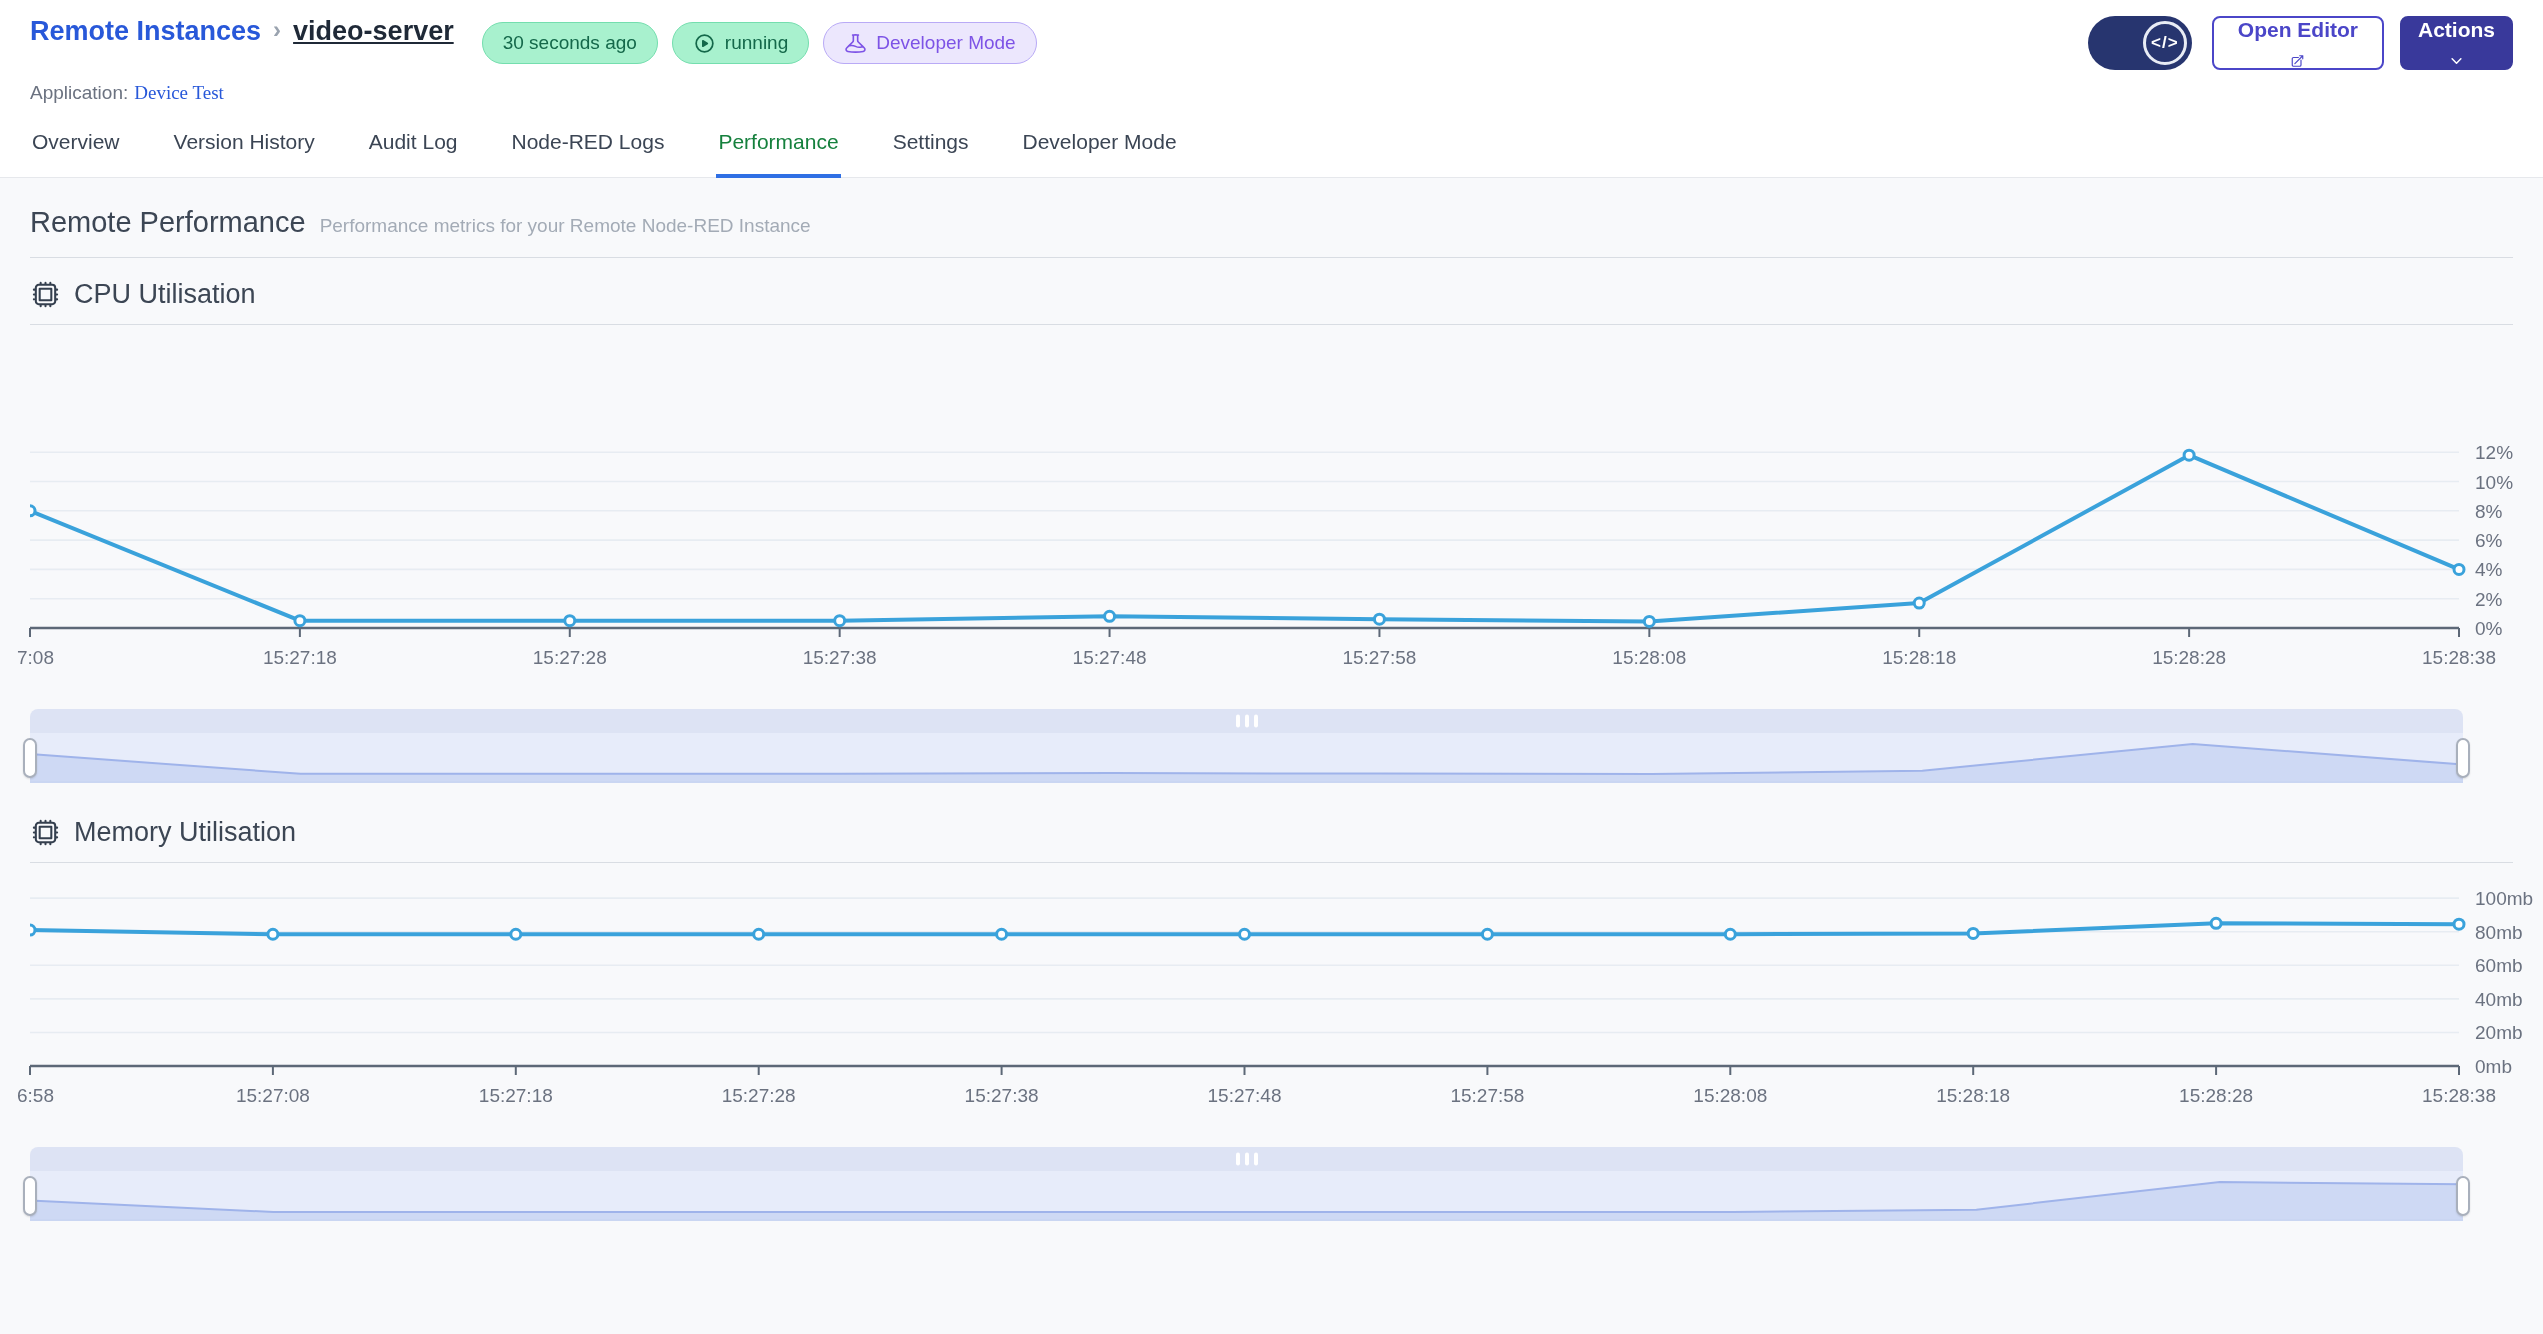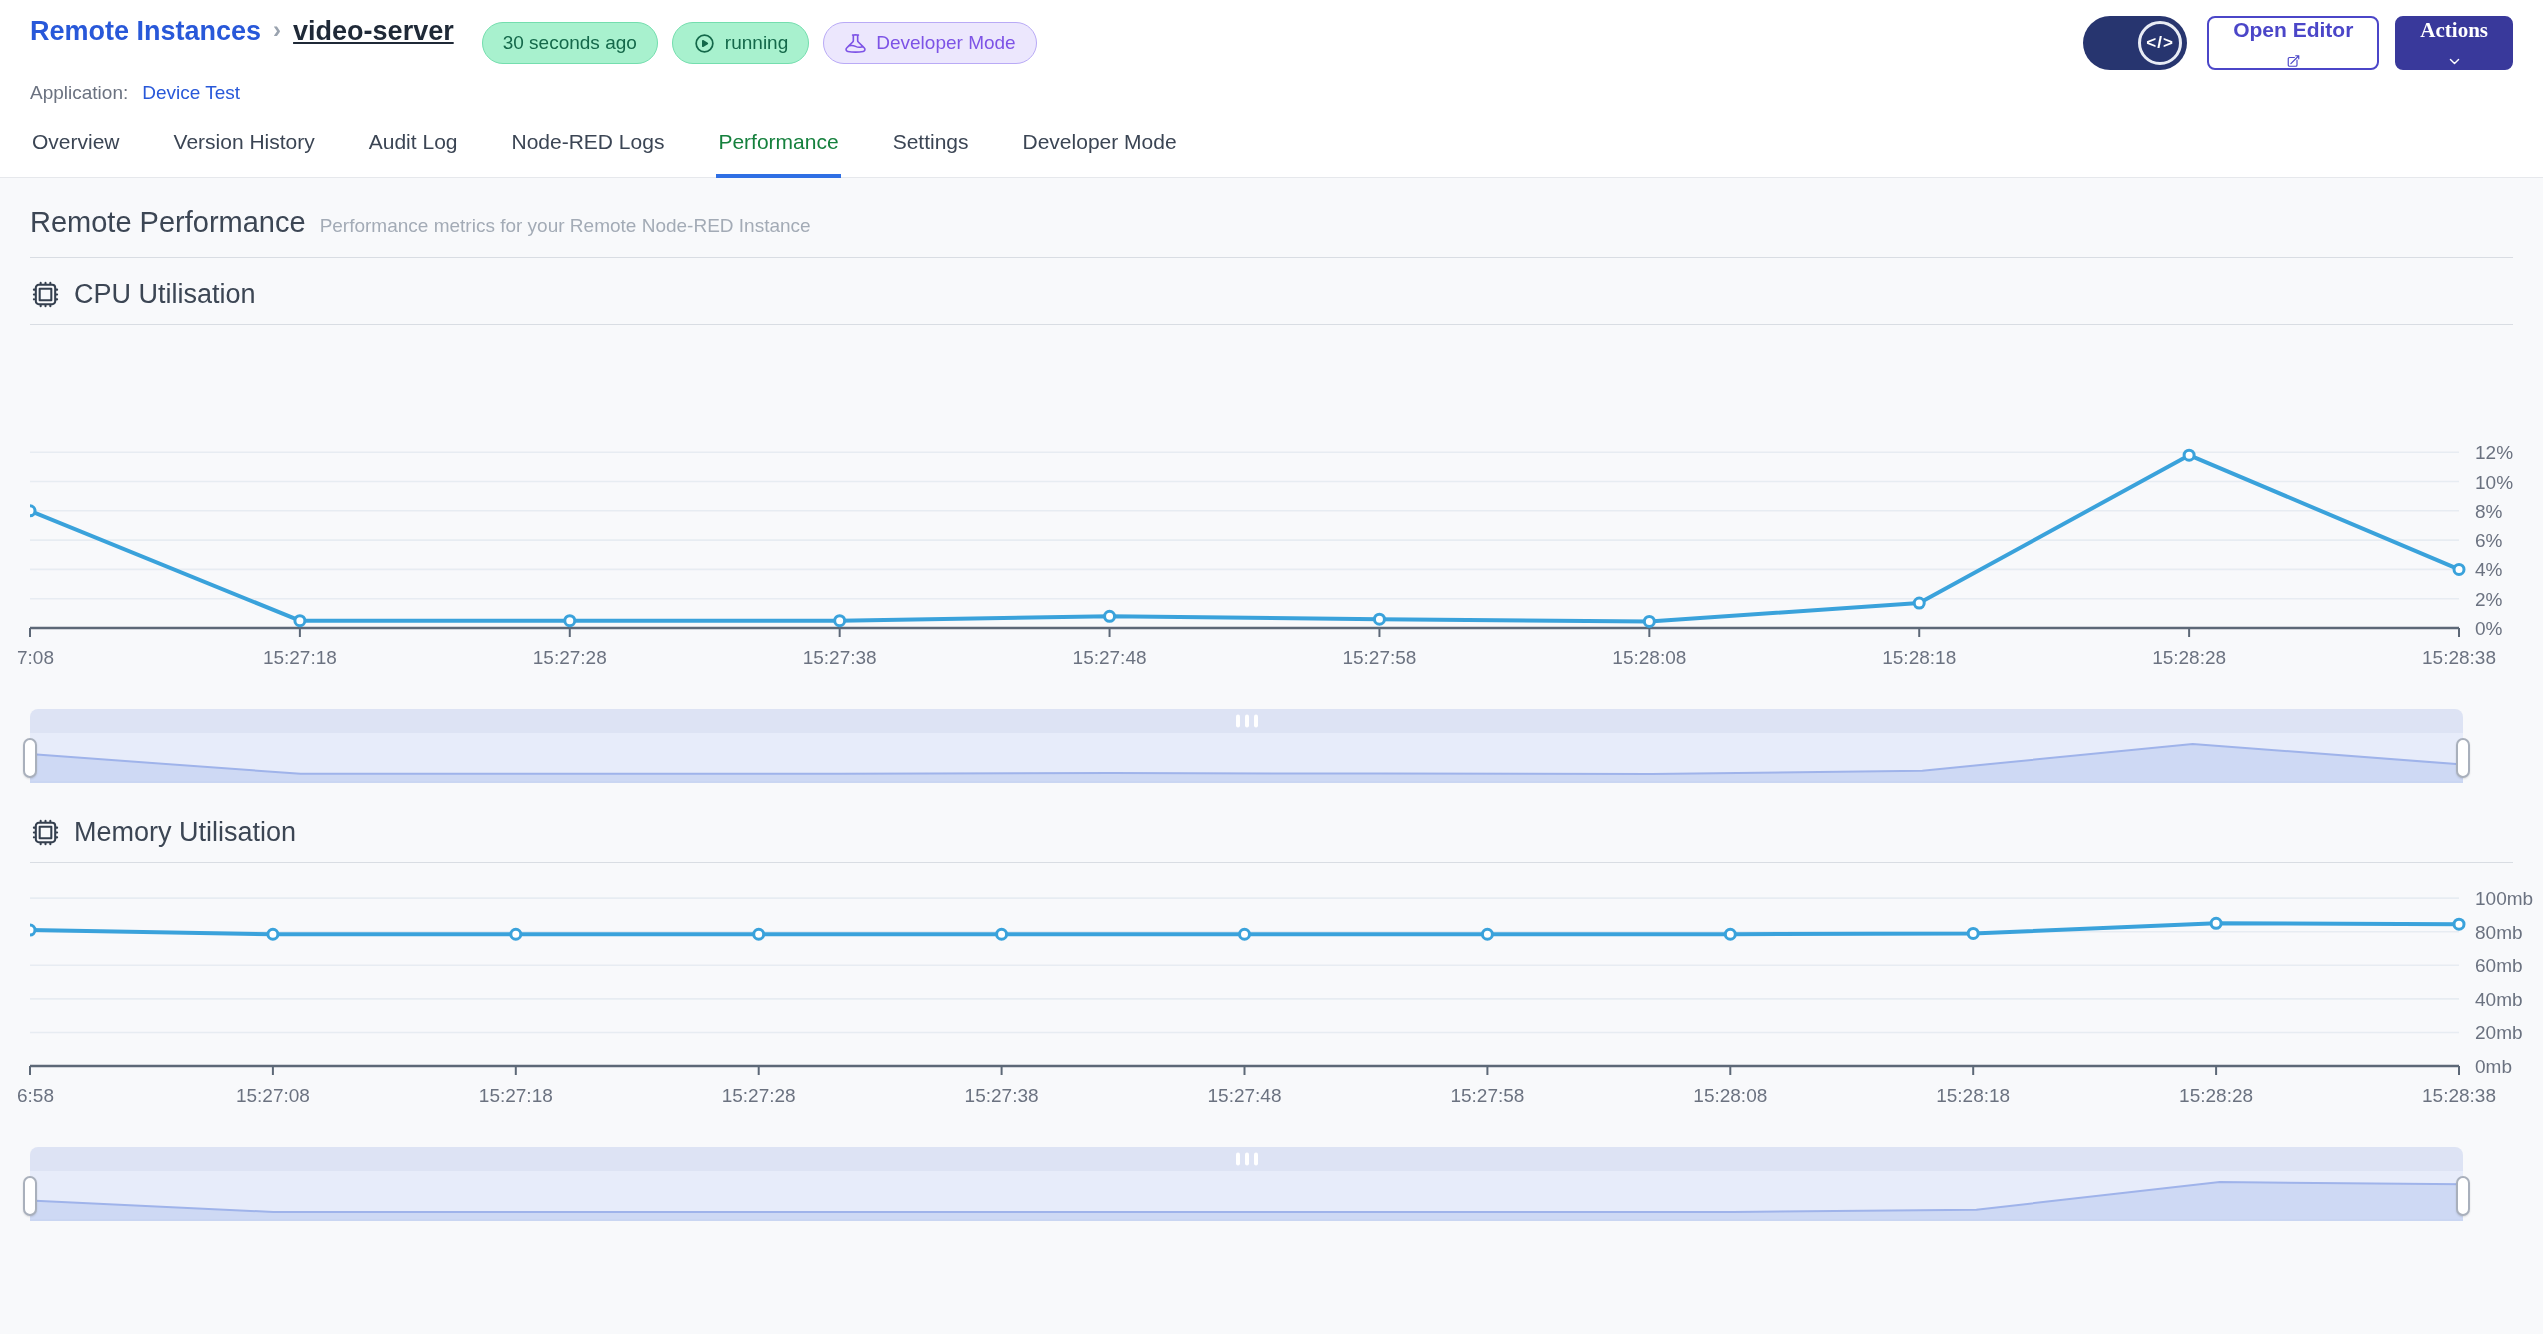--- a/index.html
+++ b/index.html
@@ -21,24 +21,24 @@
   .spacer { flex:1; }
 
   .dev-toggle { width:104px; height:54px; border-radius:27px; background:#27356f;
     position:relative; cursor:pointer; flex:none; }
   .dev-toggle .knob { position:absolute; right:5px; top:5px; width:44px; height:44px;
     border-radius:50%; border:3px solid #e8ecf5; display:flex; align-items:center; justify-content:center;
     color:#fff; font-size:17px; font-weight:700; letter-spacing:1px; }
   .btn { display:inline-flex; align-items:center; gap:12px; height:54px; border-radius:8px;
     font-size:21px; font-weight:700; cursor:pointer;flex-direction:column; }
   .btn-outline { margin-left:20px; padding:0 24px; background:#fff; border:2px solid #4b46c8; color:#4b46c8; }
-  .btn-solid { margin-left:16px; padding:0 23px; background:#39399b; border:2px solid #39399b; color:#fff;font-family:Liberation Serif, serif; }
+  .btn-solid { margin-left:16px; padding:0 16px; background:#39399b; border:2px solid #39399b; color:#fff; }
   .btn svg { width:23px; height:23px; }
   .app-row { margin-top:12px; font-size:19px; color:#6b7280; }
-  .app-row a { color:#2858d9; text-decoration:none; margin-left:14px; cursor:pointer; }
+  .app-row a { color:#2858d9; text-decoration:none; margin-left:6px; cursor:pointer;font-family:Liberation Serif, serif; }
 
   
   .tabs { display:flex; gap:50px; padding:18px 30px 0 30px; border-bottom:1px solid #e6e8ec; background:#fff; margin-top:4px; }
   .tab { font-size:21px; color:#3b4554; padding:4px 2px 20px 2px; cursor:pointer; border-bottom:4px solid transparent; margin-bottom:-1px; }
   .tab.active { color:#15803d; border-bottom-color:#2f6fe4; }
 
   
   .content { background:#f8f9fb; padding:28px 30px 0 30px; height:100%; }
   .page-title-row { display:flex; align-items:baseline; gap:14px; }
   .page-title { font-size:29px; font-weight:400; color:#3c4654; }

